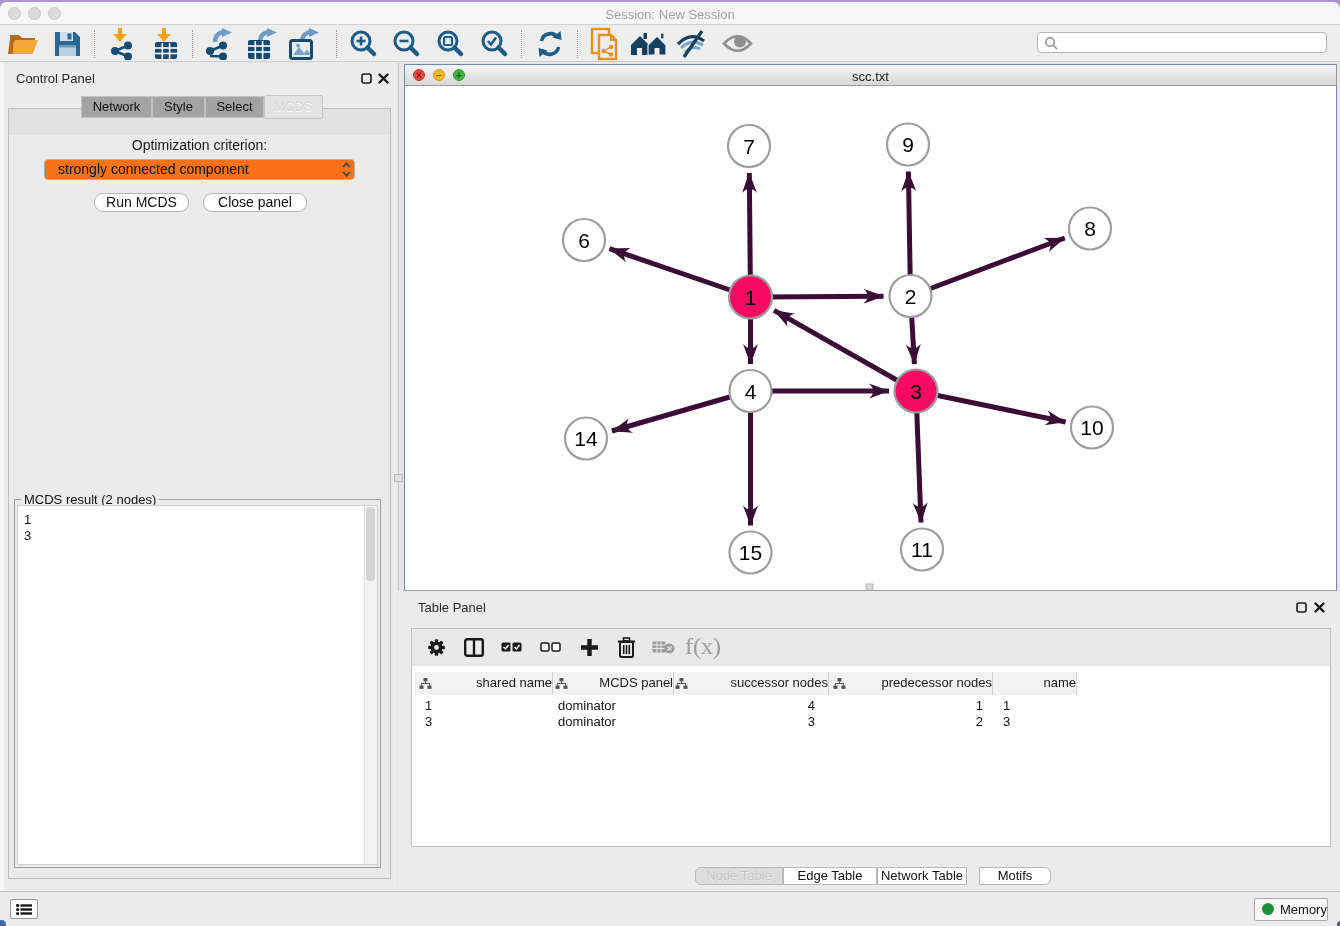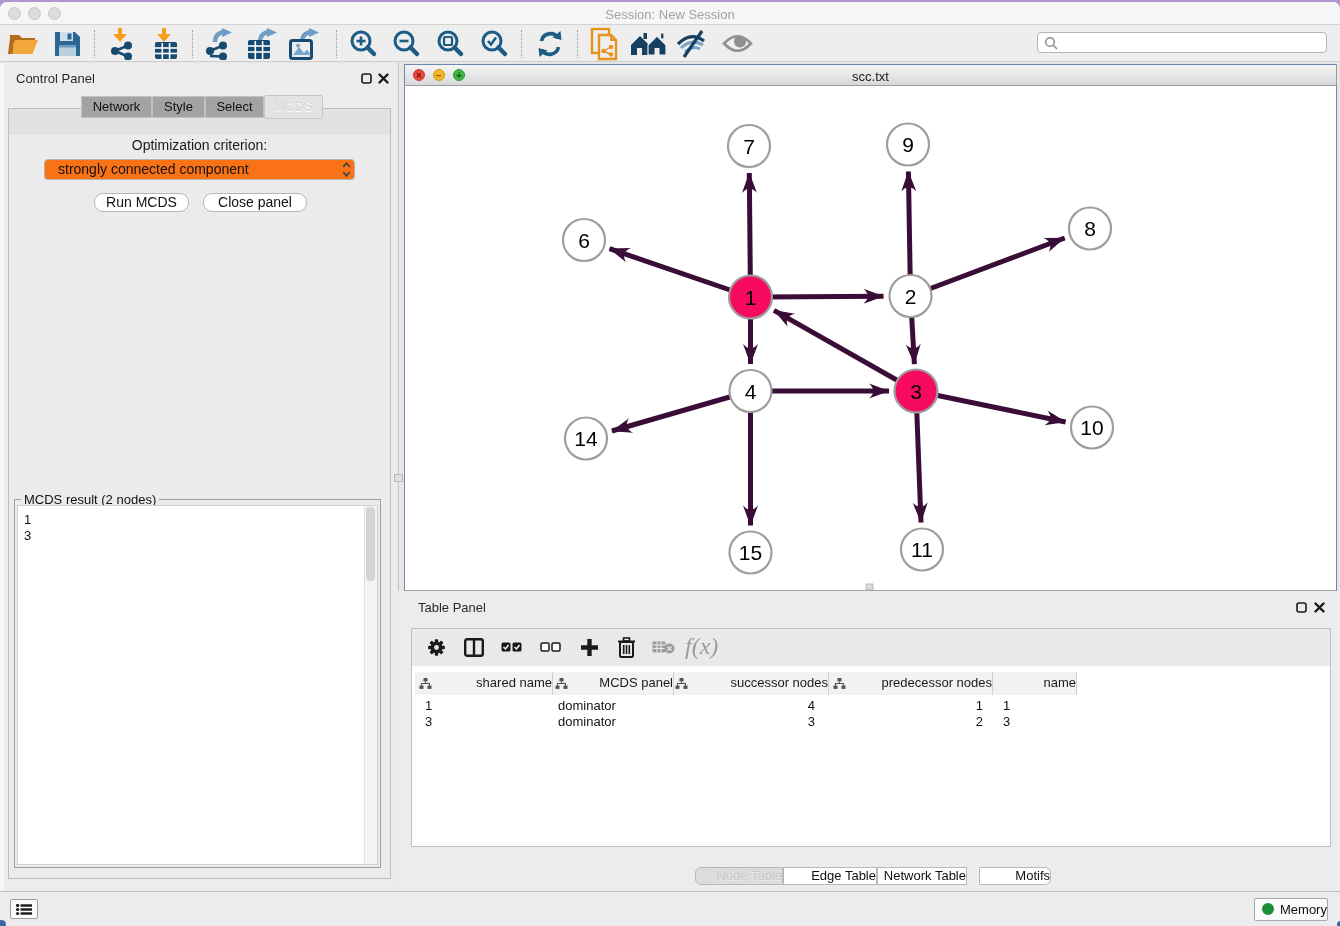--- a/index.html
+++ b/index.html
@@ -27,21 +27,21 @@
 #netwin{position:absolute;left:404px;top:64px;width:933px;height:527px;border:1px solid #6e87ae;border-bottom:1px solid #a0a0a0;background:#fff}
 #nettitle{position:absolute;left:404px;top:64px;width:933px;height:22px;background:linear-gradient(#f5f5f5,#d8d8d8);border:1px solid #9c9c9c;border-left:1px solid #6e87ae;border-top:1px solid #6e87ae}
 .mac{position:absolute;top:69px;width:12px;height:12px;border-radius:50%;font-size:10px;font-weight:bold;text-align:center;line-height:11px}
 #netname{position:absolute;left:404px;top:69px;width:933px;text-align:center;font-size:13px;color:#1a1a1a}
 #tablepanel{position:absolute;left:398px;top:591px;width:942px;height:300px;background:#ececec}
 #tptitle{position:absolute;left:418px;top:600px;font-size:13px;color:#2a2a2a}
 #tpbox{position:absolute;left:411px;top:628px;width:920px;height:219px;background:#e9e9e9;border:1px solid #c0c0c0}
 #tptable{position:absolute;left:412px;top:666px;width:918px;height:180px;background:#fff}
 .hcell{position:absolute;top:672px;height:23px;background:#f2f2f2;border-right:1px solid #cfcfcf;font-size:13px;color:#1a1a1a;text-align:right;line-height:22px}
 .dcell{position:absolute;font-size:13px;color:#111;height:17px;line-height:17px}
-.btab{position:absolute;top:867px;height:18px;background:#fff;border:1px solid #b8b8b8;font-size:13px;color:#111;text-align:right;line-height:16px}
+.btab{position:absolute;top:867px;height:18px;background:#fff;border:1px solid #b8b8b8;font-size:13px;color:#111;text-align:center;line-height:16px}
 #statusbar{position:absolute;left:0;top:891px;width:1340px;height:35px;background:#ececec;border-top:1px solid #c3c3c3}
 #listbtn{position:absolute;left:10px;top:899px;width:28px;height:20px;background:#fcfcfc;border:1px solid #999;border-radius:2px}
 #membtn{position:absolute;left:1254px;top:898px;width:74px;height:23px;background:#fafafa;border:1px solid #a8a8a8;border-radius:2px;font-size:13px;color:#111;line-height:21px;padding-left:25px}
 </style></head><body>
 <div id="win"></div>
 <div id="titlebar"></div>
 <div class="tl" style="left:8px"></div>
 <div class="tl" style="left:28px"></div>
 <div class="tl" style="left:48px"></div>
 <div id="wtitle">Session: New Session</div>
@@ -332,21 +332,21 @@
     </g>
     <g stroke="#e9e9e9" stroke-width="1.1">
       <line x1="1" y1="4" x2="13" y2="4"></line>
       <line x1="1" y1="7.5" x2="13" y2="7.5"></line>
       <line x1="5" y1="1" x2="5" y2="11.5"></line>
       <line x1="9" y1="1" x2="9" y2="11.5"></line>
     </g>
     <circle cx="17.5" cy="7.5" r="5" fill="#9b9b9b"></circle>
     <path d="M15.5,5.5 l4,4 m0,-4 l-4,4" stroke="#e9e9e9" stroke-width="1.3"></path>
   </svg>
-<div class="abs" style="left:685px;top:633px;font-family:'Liberation Serif',serif;font-style:italic;font-size:24px;color:#9b9b9b">f(x)</div>
+<div class="abs" style="left:685px;top:633px;font-family:'Liberation Serif',serif;font-size:24px;color:#9b9b9b">f(x)</div>
 <svg class="abs" style="left:419px;top:677px;z-index:5" width="13" height="13" viewBox="0 0 13 13">
     <g fill="#555">
       <rect x="4.5" y="1" width="4" height="3.4"></rect>
       <rect x="0.5" y="8.5" width="4" height="3.4"></rect>
       <rect x="8.5" y="8.5" width="4" height="3.4"></rect>
     </g>
     <path d="M6.5,4.5 v2 M2.5,8.5 v-2 h8 v2" fill="none" stroke="#555" stroke-width="1.1"></path>
   </svg>
 <svg class="abs" style="left:555px;top:677px;z-index:5" width="13" height="13" viewBox="0 0 13 13">
     <g fill="#555">

